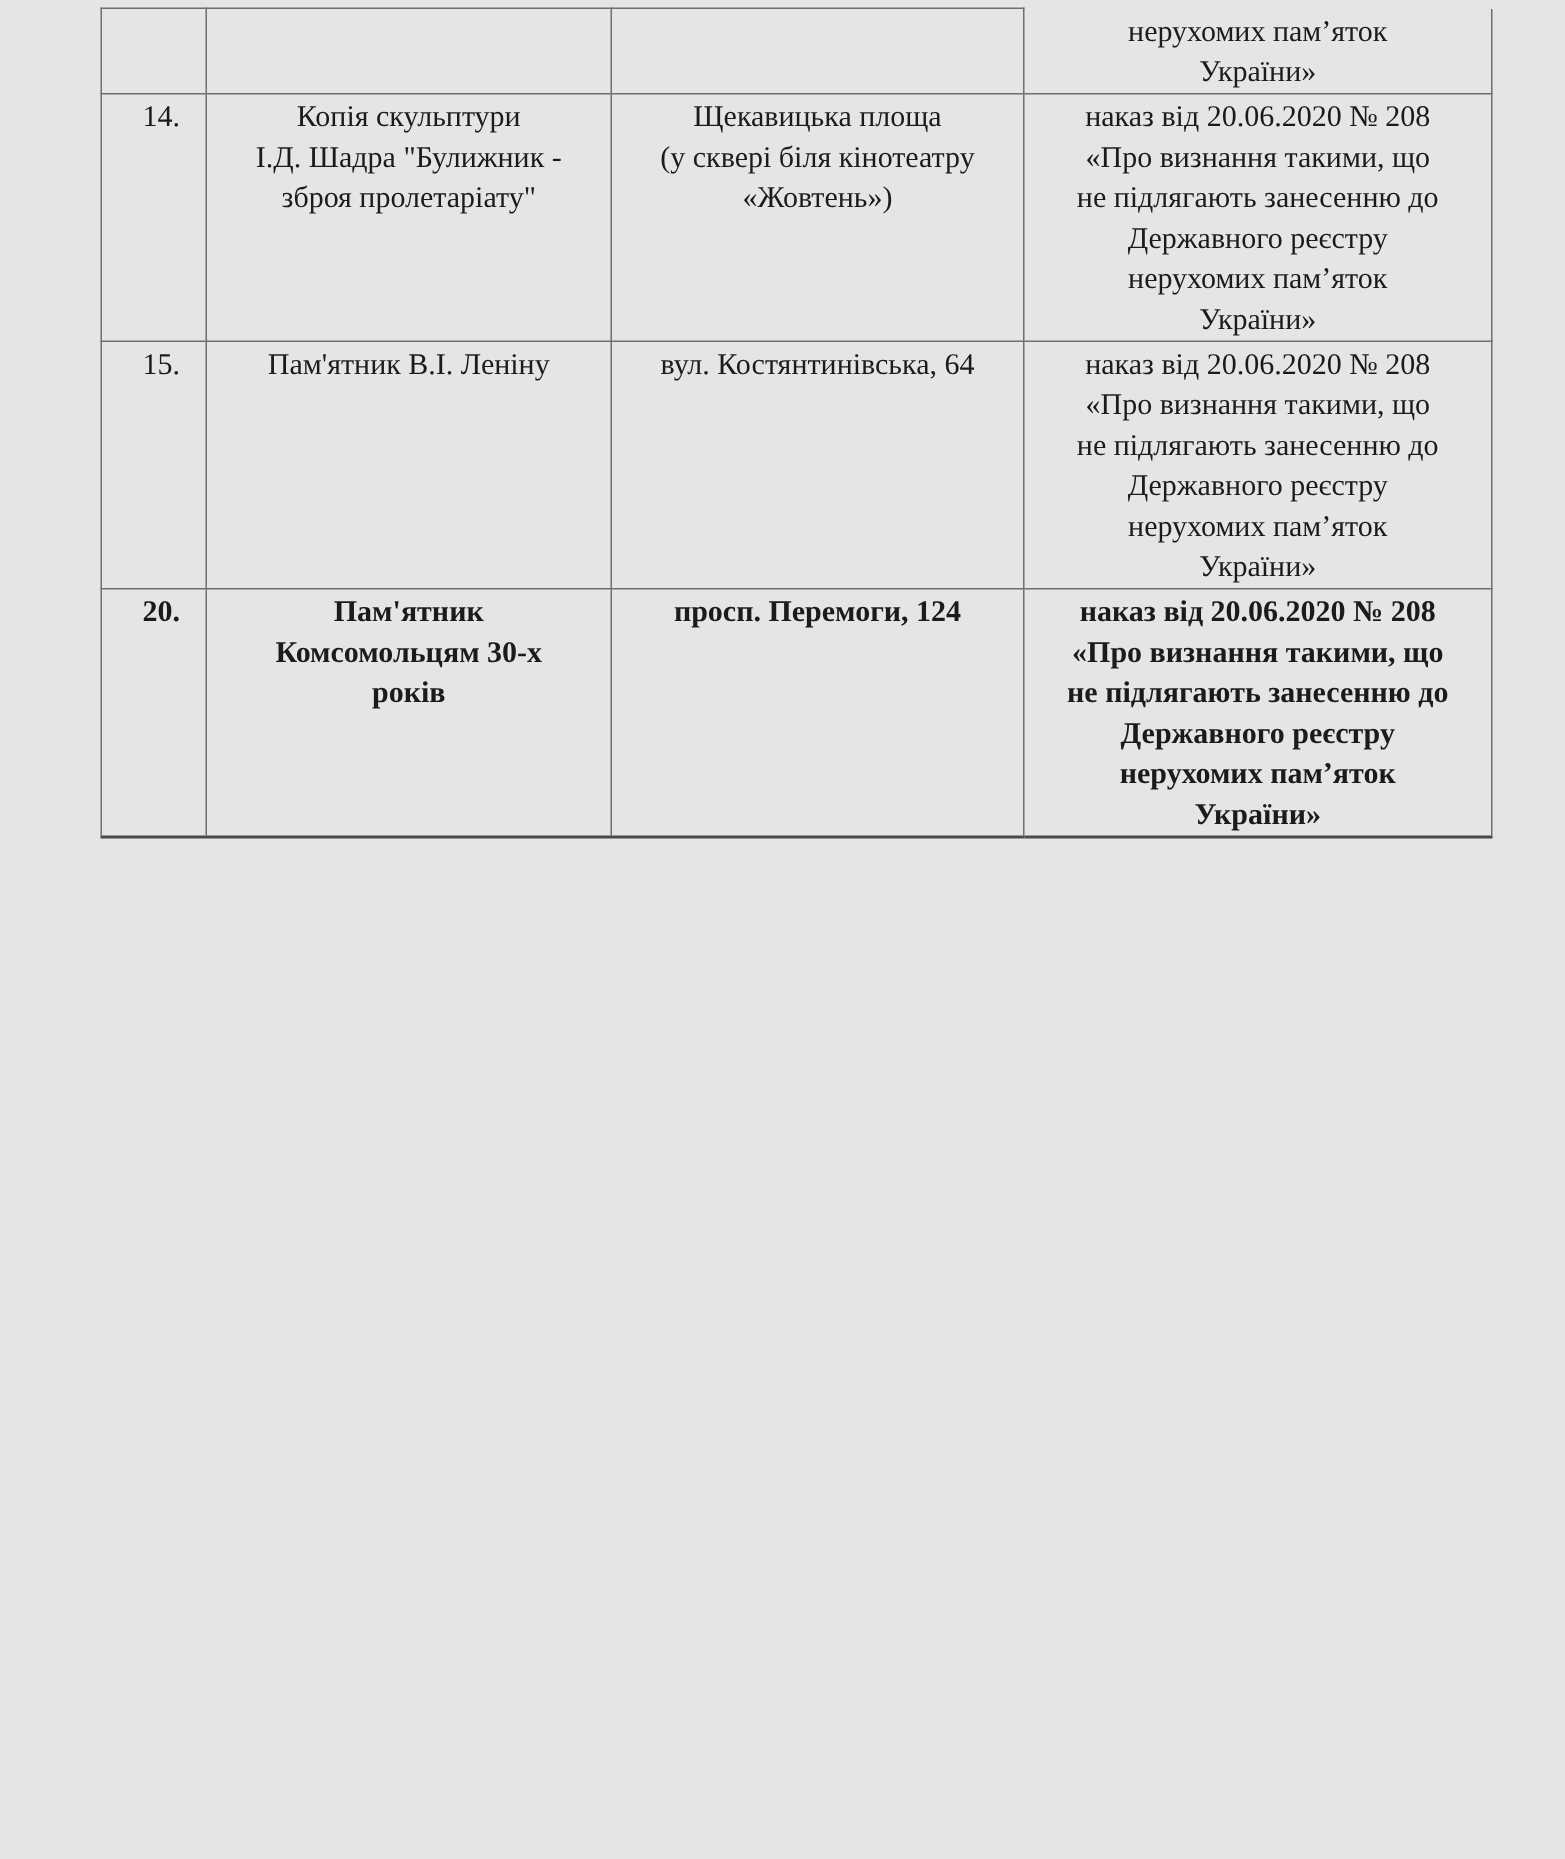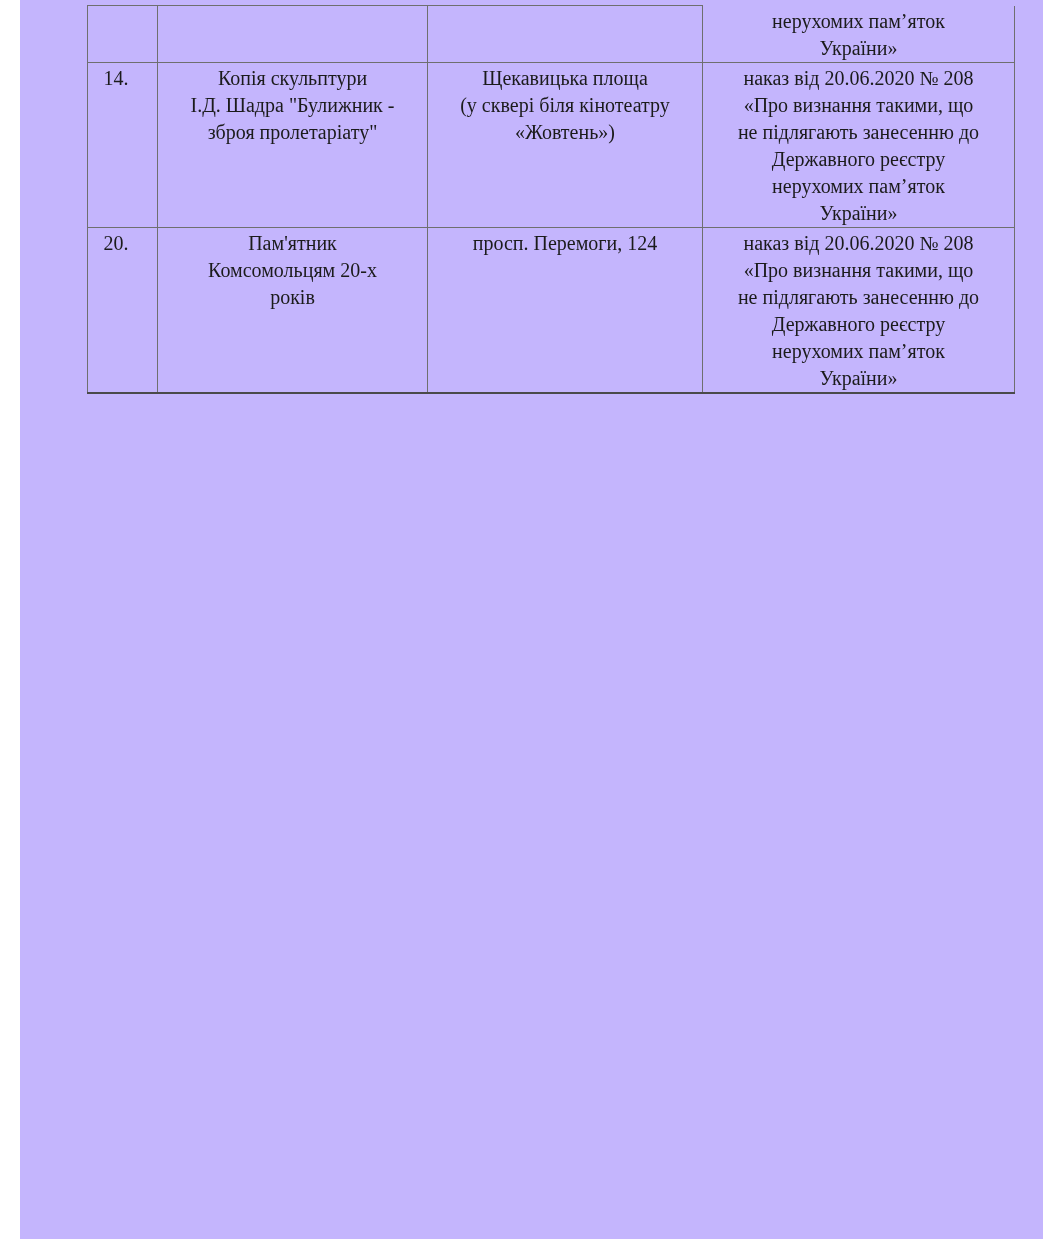--- a/index.html
+++ b/index.html
@@ -10,54 +10,54 @@
   body {
     width: 1043px;
     height: 1239px;
     position: relative;
     font-family: "Liberation Serif", "DejaVu Serif", serif;
     color: #1b1b1b;
   }
   .doc-page {
     position: absolute;
     inset: 0;
-    background: #c4b5fd;
-    margin-left: 20px;
+    background: #e5e5e5;
   }
   table.monuments {
     position: absolute;
     left: 67px;
     top: 5px;
     width: 927px;
     border-collapse: collapse;
     table-layout: fixed;
   }
   table.monuments td {
     border: 1px solid #6f6f6f;
     vertical-align: top;
     padding: 2px 4px 0 4px;
     font-size: 20px;
     line-height: 27px;
     white-space: pre-line;
     overflow: hidden;
     text-align: center;
   }
   table.monuments td.num {
-    text-align: center;
+    text-align: right;
     padding-right: 17px;
   }
   tr.continued td {
     height: 49px;
   }
   tr.continued td.no-top {
     border-top: none;
   }
   tr:last-child td {
     border-bottom-width: 2px;
     border-bottom-color: #4a4a4a;
+    font-weight: bold;
   }
 </style>
 </head>
 <body>
 
 <div class="doc-page">
   <table class="monuments">
     <colgroup>
       <col style="width:70px">
       <col style="width:270px">
@@ -80,24 +80,35 @@
       <td>Щекавицька площа
 (у сквері біля кінотеатру
 «Жовтень»)</td>
       <td>наказ від 20.06.2020 № 208
 «Про визнання такими, що
 не підлягають занесенню до
 Державного реєстру
 нерухомих пам’яток
 України»</td>
     </tr>
+    <tr style="height:160px">
+      <td class="num">15.</td>
+      <td>Пам'ятник В.І. Леніну</td>
+      <td>вул. Костянтинівська, 64</td>
+      <td>наказ від 20.06.2020 № 208
+«Про визнання такими, що
+не підлягають занесенню до
+Державного реєстру
+нерухомих пам’яток
+України»</td>
+    </tr>
     <tr style="height:162px">
       <td class="num">20.</td>
       <td>Пам'ятник
-Комсомольцям 20-х
+Комсомольцям 30-х
 років</td>
       <td>просп. Перемоги, 124</td>
       <td>наказ від 20.06.2020 № 208
 «Про визнання такими, що
 не підлягають занесенню до
 Державного реєстру
 нерухомих пам’яток
 України»</td>
     </tr>
   </tbody>

